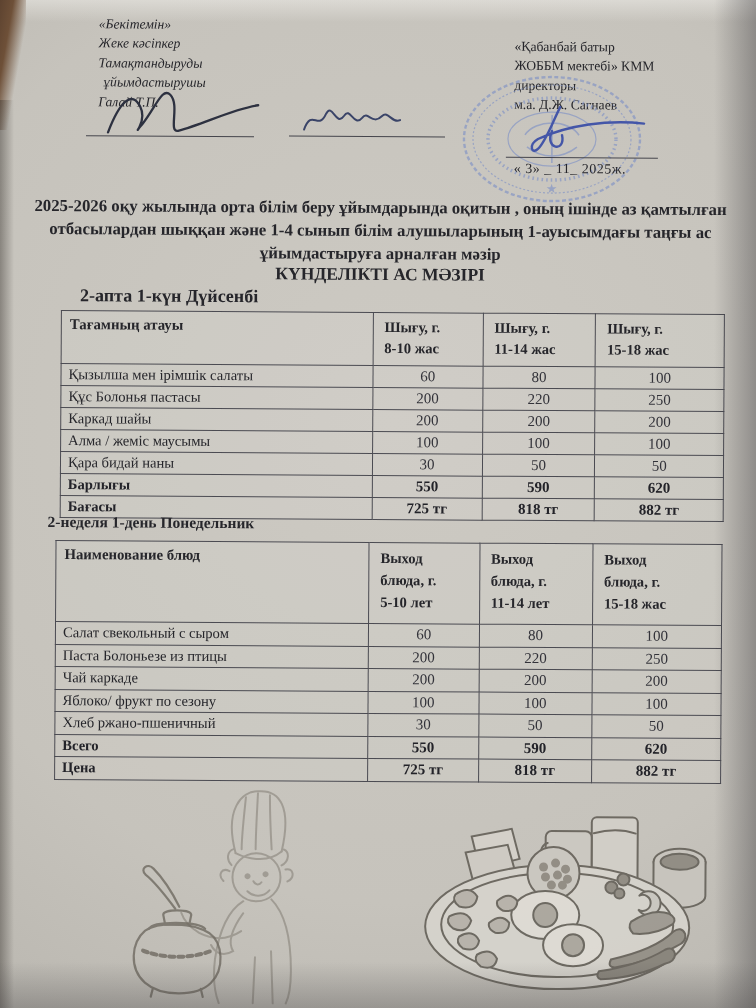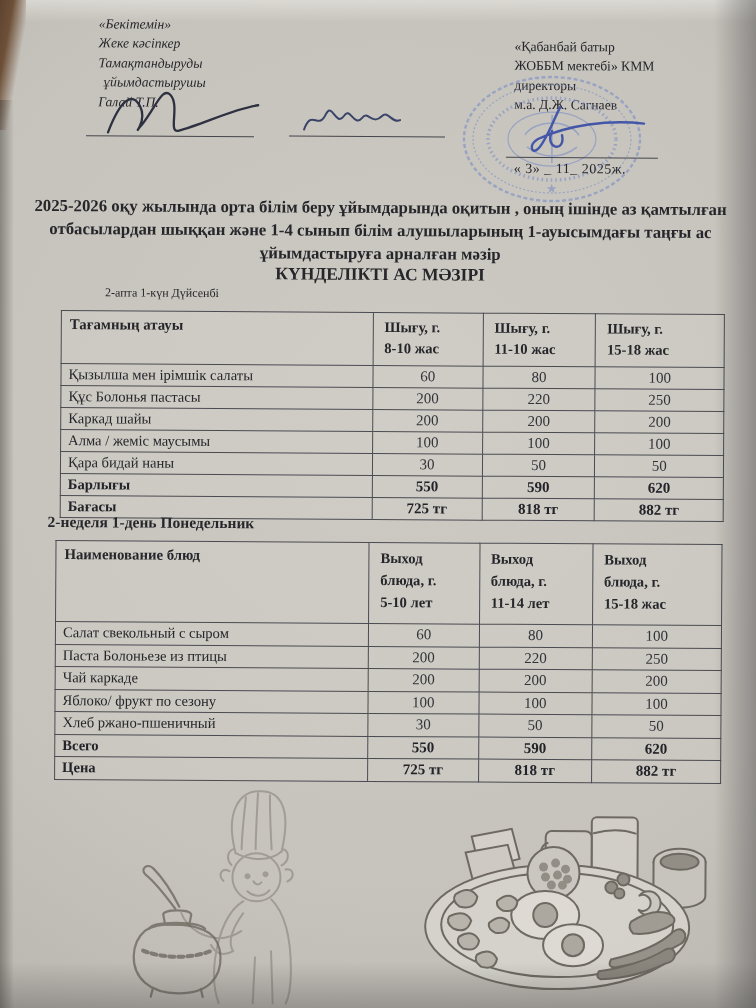--- a/index.html
+++ b/index.html
@@ -39,21 +39,21 @@
   .sig{position:absolute;}
   #date-right{position:absolute;left:512px;top:160px;font-size:14px;letter-spacing:.5px;}
 
   #stamp{position:absolute;left:455px;top:70px;opacity:.62;}
 
   
   #title{position:absolute;left:30px;top:196px;width:698px;text-align:center;
     font-weight:bold;font-size:16.8px;line-height:23px;}
   #menu-heading{position:absolute;left:30px;top:264px;width:698px;text-align:center;
     font-weight:bold;font-size:17.5px;}
-  #week-kk{position:absolute;left:104px;top:287px;font-weight:normal;font-size:12px;}
+  #week-kk{position:absolute;left:79px;top:287px;font-weight:bold;font-size:18px;}
   #week-ru{position:absolute;left:48px;top:515px;font-weight:bold;font-size:15.5px;}
 
   
   table{border-collapse:collapse;table-layout:fixed;position:absolute;
     background:rgba(255,255,255,.07);}
   #table-kk{left:60px;top:312px;width:664px;}
   #table-ru{left:56px;top:542px;width:667px;}
   th,td{border:1.5px solid #4b4b52;padding:0;overflow:hidden;}
   th{font-weight:bold;text-align:left;vertical-align:top;}
   .name-h{padding:5px 0 0 8px;font-size:14.8px;}
@@ -129,21 +129,21 @@
         </colgroup>
       <thead>
         <tr>
           <th class="name-h">Тағамның атауы</th>
           <th class="out-h">
               <span class="hl">Шығу, г.</span>
               <span class="hl">8-10 жас</span>
             </th>
           <th class="out-h">
               <span class="hl">Шығу, г.</span>
-              <span class="hl">11-10 жас</span>
+              <span class="hl">11-14 жас</span>
             </th>
           <th class="out-h">
               <span class="hl">Шығу, г.</span>
               <span class="hl">15-18 жас</span>
             </th>
         </tr>
       </thead>
       <tbody>
         <tr>
             <td class="nm">Қызылша мен ірімшік салаты</td>

